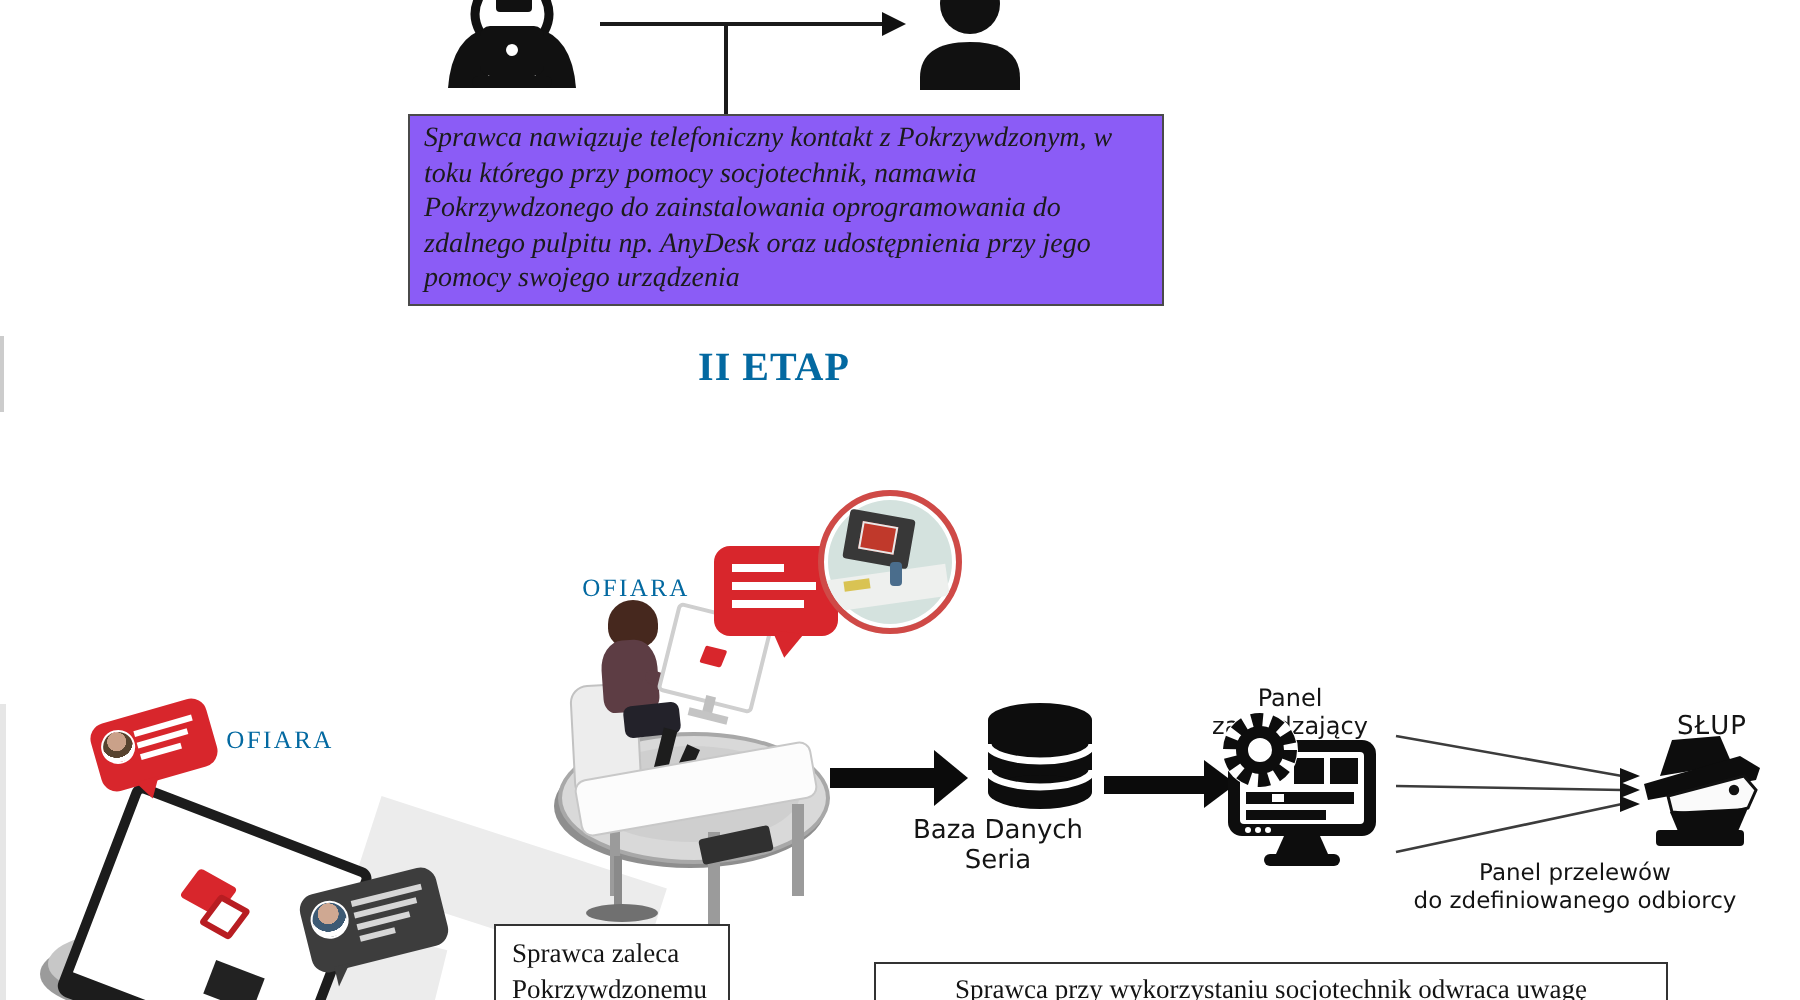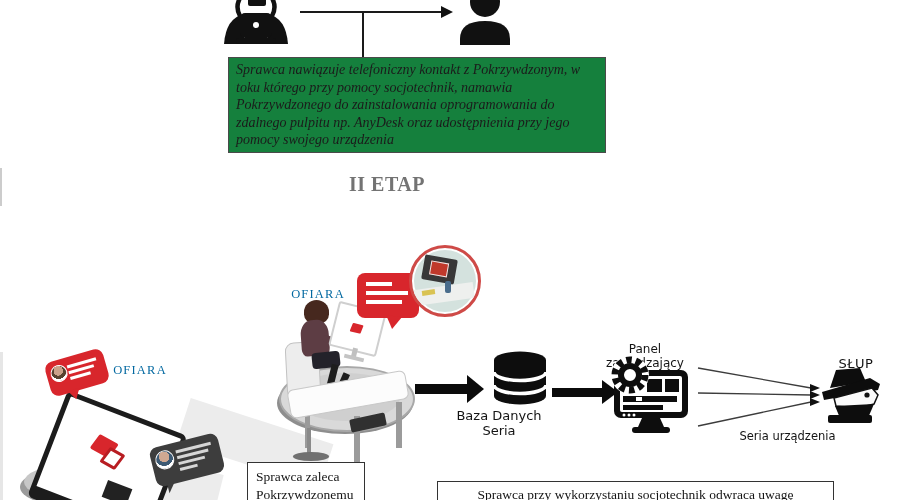--- a/index.html
+++ b/index.html
@@ -1,25 +1,25 @@
 <!DOCTYPE html>
 <html><head>
 <meta charset="utf-8">
 <style>
   html,body{margin:0;padding:0;}
   body{width:900px;height:500px;overflow:hidden;background:#fff;position:relative;
        font-family:"Liberation Sans",sans-serif;}
   .abs{position:absolute;}
   .center{text-align:center;}
   
-  .textbox1{border:1px solid #4a4a4a;background:#15803d;padding:3px 7px;
+  .textbox1{border:1px solid #4a4a4a;background:#8b5cf6;padding:3px 7px;
             font-family:"Liberation Serif",serif;font-style:italic;font-size:14px;
-            line-height:17.5px;color:#1b1b1b;margin-left:24px;}
+            line-height:17.5px;color:#1b1b1b;}
   .heading2{font-family:"Liberation Serif",serif;font-weight:bold;font-size:20px;
-            letter-spacing:0.5px;color:#737373;}
+            letter-spacing:0.5px;color:#0369a1;}
   .lineH{background:#1a1a1a;}
   .tri{width:0;height:0;border-style:solid;}
   
   .diagLabel{font-family:"Liberation Serif",serif;font-size:12.5px;letter-spacing:1.2px;color:#0369a1;}
   .sansLabel{font-family:"DejaVu Sans",sans-serif;color:#141414;}
   
   .bubble{border-radius:8px;}
   .bubble .avatar{position:absolute;border-radius:50%;border:1.5px solid #fff;
      background:radial-gradient(circle at 50% 32%, #caa189 0%, #caa189 37%, #57432f 38%, #57432f 63%, #ffffff 64%);}
   .bubble .blines{position:absolute;background-repeat:no-repeat;}
@@ -197,21 +197,22 @@
 <svg class="abs" style="left:822px;top:368px;" width="58" height="56" viewBox="0 0 58 56">
   <polygon points="8,20 14,2 38,0 44,14" fill="#0d0d0d"></polygon>
   <polygon points="0,24 48,10 58,16 56,22 2,32" fill="#0d0d0d"></polygon>
   <polygon points="12,30 50,20 56,27 52,36 36,40 14,38" fill="#fafafa" stroke="#111" stroke-width="1.5"></polygon>
   <circle cx="45" cy="27" r="2.6" fill="#111"></circle>
   <path d="M13,38 L52,36 L46,50 Q30,54 18,50 Z" fill="#0d0d0d"></path>
   <rect x="6" y="47" width="44" height="8" rx="2" fill="#0d0d0d"></rect>
 </svg>
 
 <div class="abs sansLabel center" style="left:700px;top:430px;width:175px;font-size:11.5px;line-height:13.5px;">
-  <span>Seria urządzenia</span><br>
+  <span>Panel przelewów</span><br>
+  <span>do zdefiniowanego odbiorcy</span>
 </div>
 
 <div class="abs notebox" style="left:247px;top:462px;width:100px;height:58px;padding:5px 8px;">
   <span>Sprawca zaleca Pokrzywdzonemu</span>
 </div>
 
 <div class="abs notebox center" style="left:437px;top:481px;width:379px;height:38px;padding:4px 8px;">
   <span>Sprawca przy wykorzystaniu socjotechnik odwraca uwagę</span>
 </div>
 

